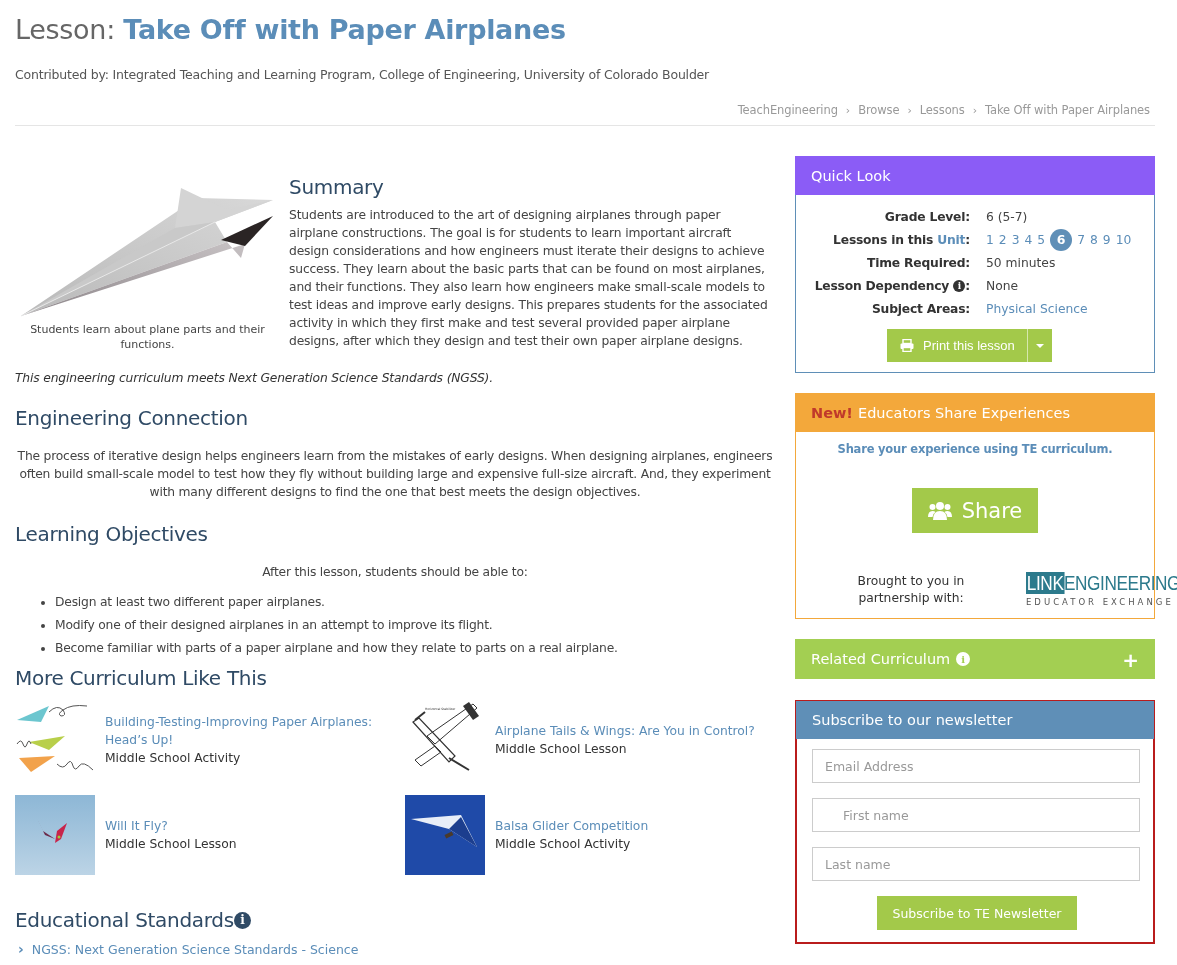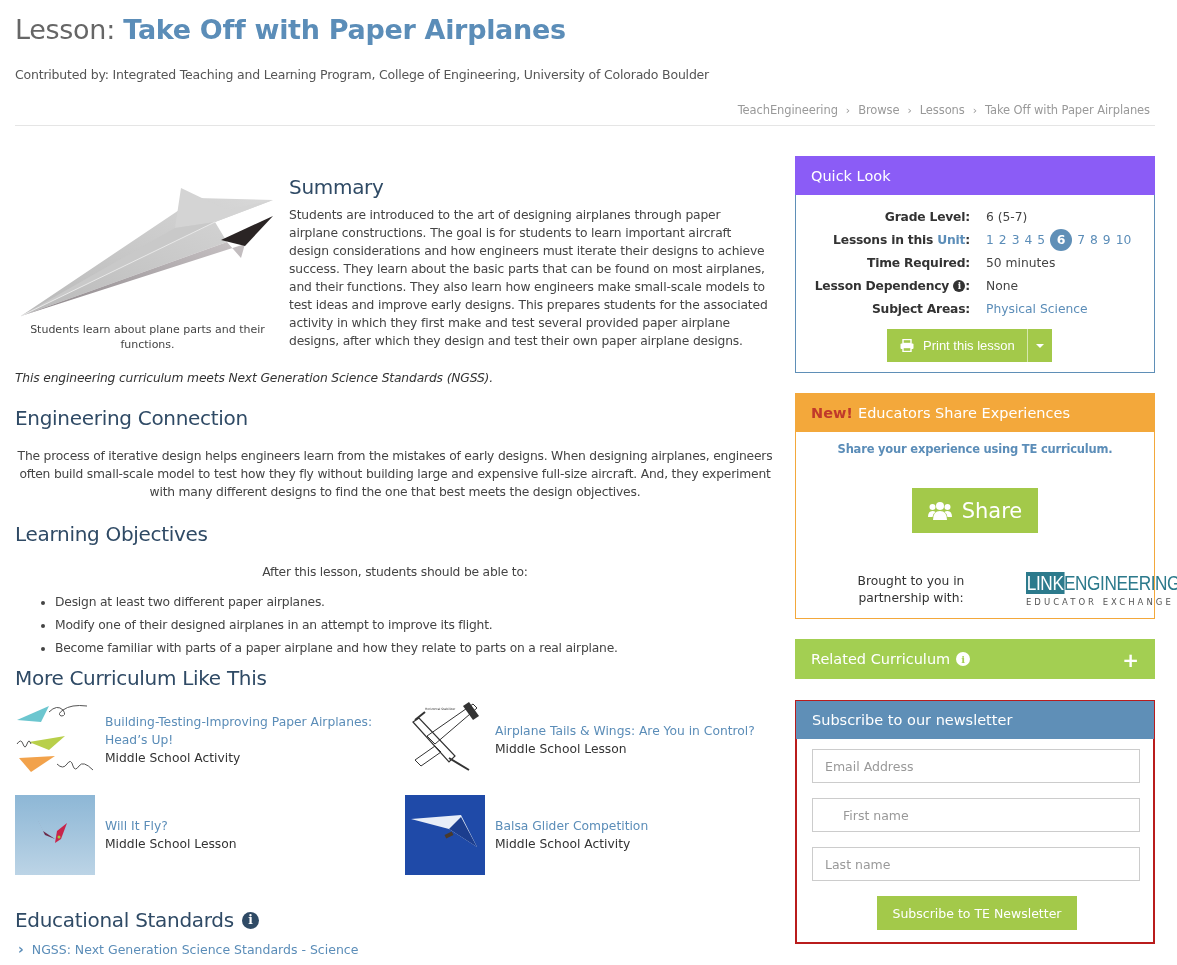--- a/index.html
+++ b/index.html
@@ -44,21 +44,21 @@
   .objectives ul { margin: 10px 0 0 0; padding-left: 40px; }
   .objectives li { font-size: 12.3px; line-height: 23px; color: #444; letter-spacing: -0.2px; }
   .more-curr { position: absolute; left: 15px; top: 666px; width: 760px; }
   .curr-grid { position: absolute; left: 15px; top: 700px; width: 760px; height: 180px; }
   .curr-item { position: absolute; width: 380px; height: 80px; display: flex; align-items: center; }
   .curr-thumb { width: 80px; height: 80px; flex: 0 0 80px; position: relative; overflow: hidden; }
   .curr-text { margin-left: 10px; font-size: 12.3px; line-height: 18px; }
   .curr-link { color: #5b8db8; display: block; }
   .curr-type { color: #333; display: block; }
   .edu-standards { position: absolute; left: 15px; top: 908px; }
-  .edu-standards h2 { display: flex; align-items: center; gap: 8px; }
+  .edu-standards h2 { display: flex; align-items: center; }
   .info-circle {
     display: inline-flex; width: 17px; height: 17px; border-radius: 50%; background: #2f4a65; color: #fff;
     font-size: 12px; font-weight: bold; align-items: center; justify-content: center; font-family: "DejaVu Serif", serif;
   }
   .ngss-link { position: absolute; left: 18px; top: 941px; font-size: 12.5px; color: #5b8db8; display: flex; align-items: center; gap: 8px; }
   .ngss-link .chev { color: #5b8db8; font-weight: bold; font-size: 14px; }
 
   
   .panel { position: absolute; left: 795px; width: 360px; }
   .panel-head { height: 38px; padding-left: 16px; display: flex; align-items: center; font-size: 14.5px; color: #fff; }

